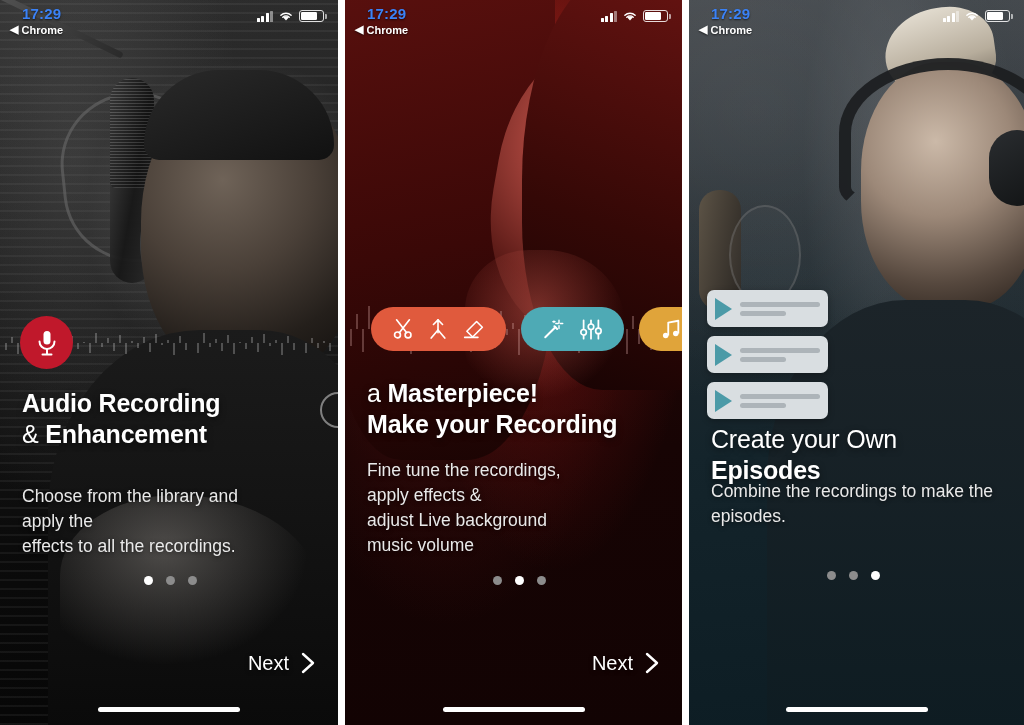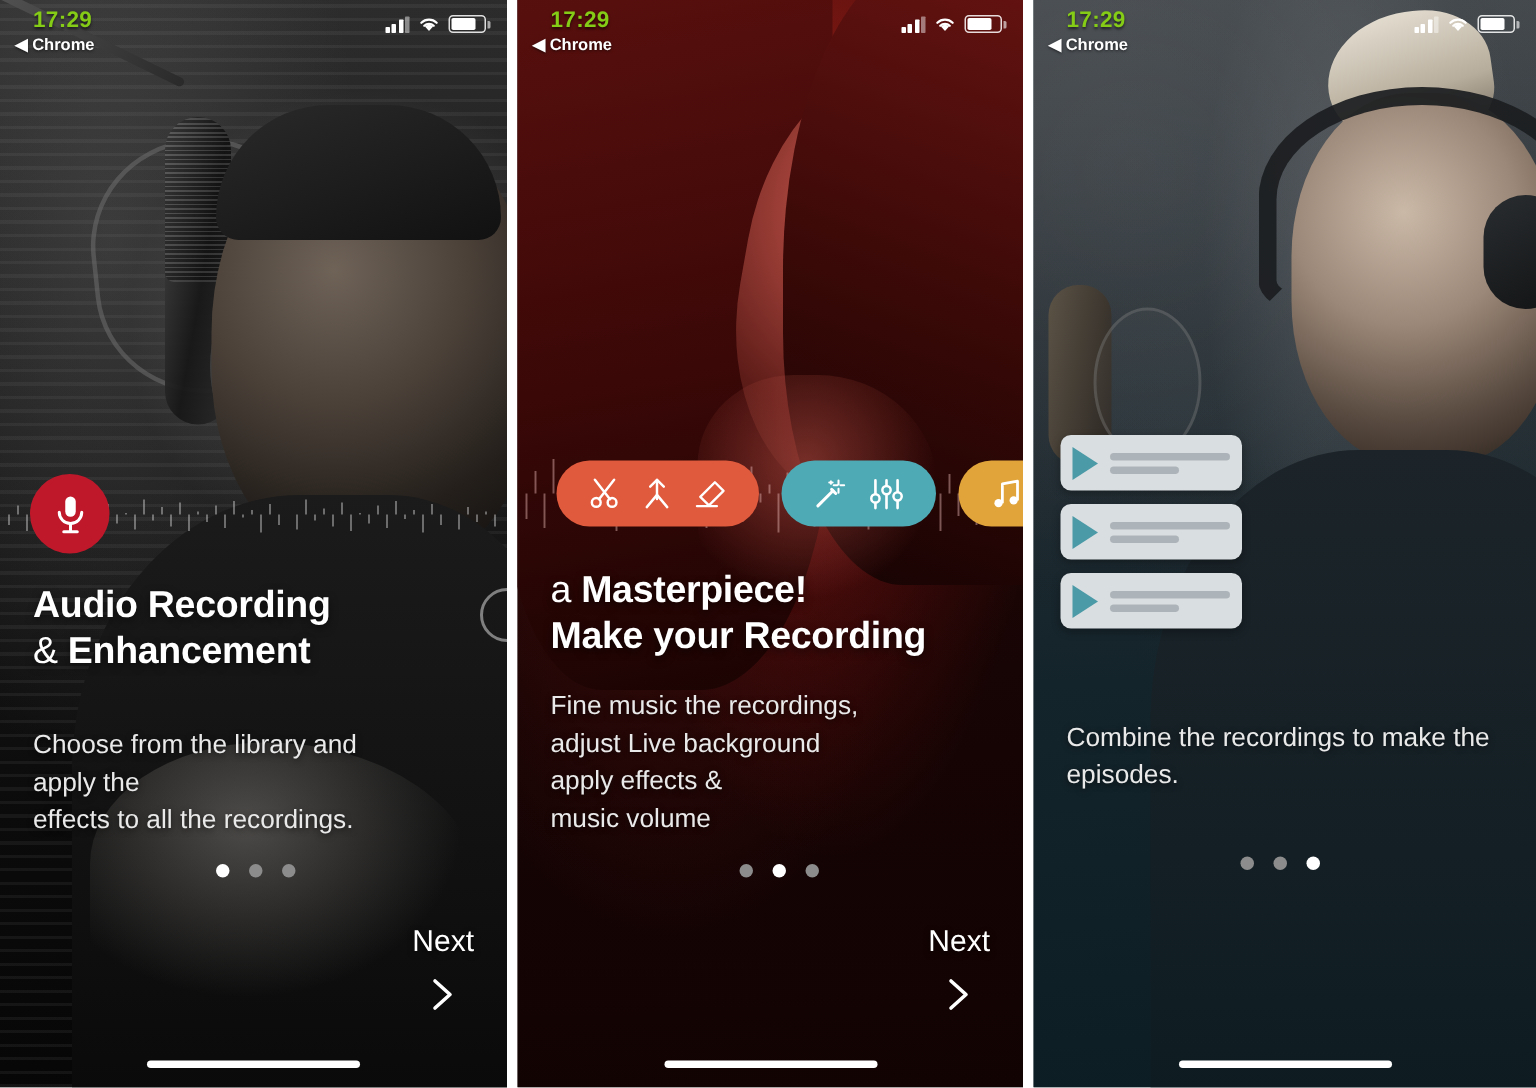--- a/index.html
+++ b/index.html
@@ -86,21 +86,21 @@
     background:linear-gradient(150deg,#2a2d30,#111314);}
   .torso-3{position:absolute;left:78px;top:300px;width:330px;height:430px;border-radius:42% 40% 0 0;
     background:linear-gradient(180deg,#1c2429,#0e1c22);}
   .mic-3{position:absolute;left:10px;top:190px;width:42px;height:120px;border-radius:20px;
     background:linear-gradient(100deg,#5c5346,#2a2622);}
   .popf-3{position:absolute;left:40px;top:205px;width:72px;height:100px;border-radius:50%;
     border:2px solid rgba(130,130,130,.35);background:rgba(255,255,255,.03);}
 
   
   .statusbar { position:absolute; top:0; left:0; right:0; height:42px; z-index:20; }
-  .sb-time { position:absolute; left:22px; top:5px; color:#84cc16; font-size:15px; font-weight:bold;
+  .sb-time { position:absolute; left:22px; top:5px; color:#3b82f6; font-size:15px; font-weight:bold;
              letter-spacing:.2px; text-shadow:0 1px 2px rgba(0,0,0,.6); }
   .sb-back { position:absolute; left:10px; top:23px; color:#fff; font-size:11px; font-weight:bold;
              text-shadow:0 1px 2px rgba(0,0,0,.6); display:flex; align-items:center; gap:3px;}
   .sb-right { position:absolute; right:14px; top:10px; display:flex; align-items:center; gap:5px; }
   .bars { display:flex; align-items:flex-end; gap:1.5px; height:11px; }
   .bars i { display:block; width:3px; background:#fff; border-radius:.5px; }
   .bars i:nth-child(1){height:4px;} .bars i:nth-child(2){height:6px;}
   .bars i:nth-child(3){height:8.5px;} .bars i:nth-child(4){height:11px; background:rgba(255,255,255,.45);}
   .batt { width:25px; height:12px; border:1.6px solid rgba(255,255,255,.85); border-radius:3px; position:relative; }
   .batt::after{content:"";position:absolute;right:-4px;top:3.2px;width:2px;height:5px;background:rgba(255,255,255,.6);border-radius:0 1px 1px 0;}
@@ -122,21 +122,21 @@
     position:absolute; left:22px; color:#e9e9e9; font-size:17.5px; line-height:25px;
     font-weight:normal; text-shadow:0 1px 4px rgba(0,0,0,.6);
   }
   .dots { position:absolute; display:flex; gap:13px; align-items:center; }
   .dots span { width:9px; height:9px; border-radius:50%; background:#8c8c8c; display:block; }
   .dots span.active { background:#ffffff; }
 
   .next-btn {
     position:absolute; display:flex; align-items:center; gap:11px; color:#fff;
     font-size:20px; text-shadow:0 1px 4px rgba(0,0,0,.6); background:none; border:none;
-    font-family:"Liberation Sans", sans-serif; cursor:pointer; padding:0;flex-direction:column;
+    font-family:"Liberation Sans", sans-serif; cursor:pointer; padding:0;
   }
   .start-btn {
     position:absolute; left:22px; bottom:52px; width:292px; height:58px; border-radius:10px;
     background:#ffffff; color:#111; font-size:20px; font-weight:bold; border:none;
     font-family:"Liberation Sans", sans-serif; cursor:pointer;
     display:flex; align-items:center; justify-content:center; letter-spacing:-.2px;
   }
   .home-ind { position:absolute; bottom:13px; left:50%; transform:translateX(-50%);
               width:142px; height:5px; border-radius:3px; background:#fff; z-index:25; }
 
@@ -331,23 +331,23 @@
 
         </div>
       </div>
 
       <div class="title" style="top:378px;">
         <div><span class="thin">a </span><span>Masterpiece!</span></div>
         <div>Make your Recording</div>
       </div>
 
       <div class="subtitle" style="top:458px;">
-        <div>Fine music the recordings,</div>
+        <div>Fine tune the recordings,</div>
+        <div>apply effects &amp;</div>
         <div>adjust Live background</div>
-        <div>apply effects &amp;</div>
         <div>music volume</div>
       </div>
 
       <div class="dots" style="left:148px; top:576px;">
         <span></span>
         <span class="active"></span>
         <span></span>
       </div>
 
       <button class="next-btn" style="right:22px; bottom:50px;">
@@ -416,20 +416,24 @@
         </div>
         <div class="card">
           <span class="play-tri"></span>
           <span class="card-lines">
               <i class="l1"></i>
               <i class="l2"></i>
             </span>
         </div>
       </div>
 
+      <div class="title" style="top:424px;">
+        <div class="thin">Create your Own</div>
+        <div>Episodes</div>
+      </div>
 
       <div class="subtitle" style="top:479px;">
         <div>Combine the recordings to make the</div>
         <div>episodes.</div>
       </div>
 
       <div class="dots" style="left:138px; top:571px;">
         <span></span>
         <span></span>
         <span class="active"></span>

